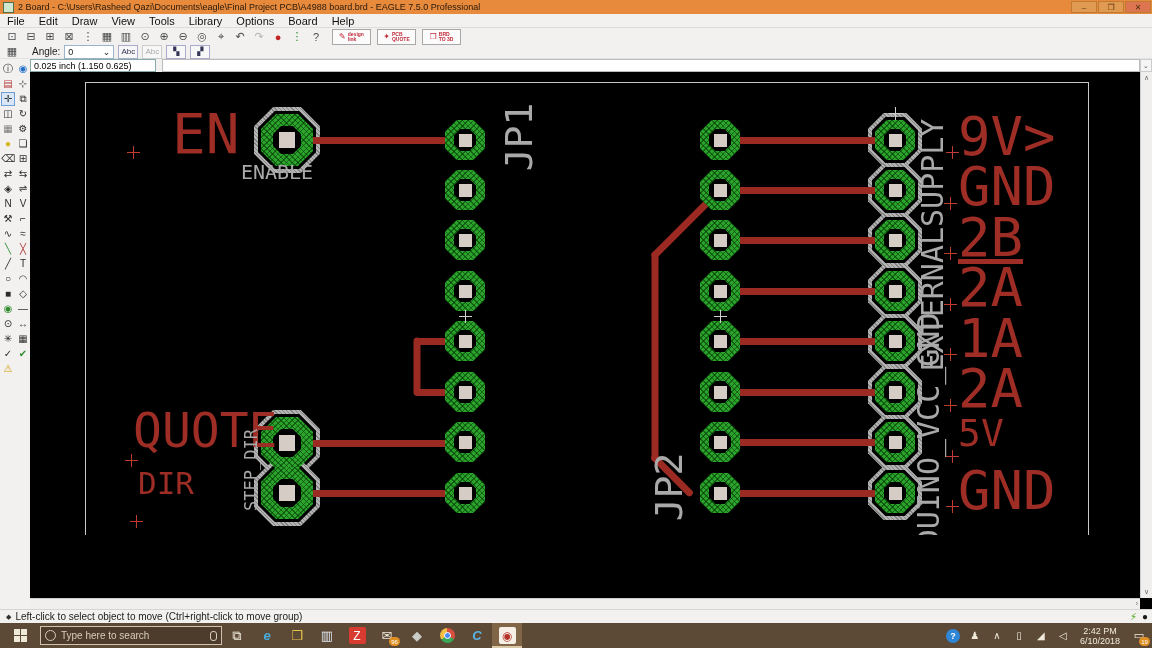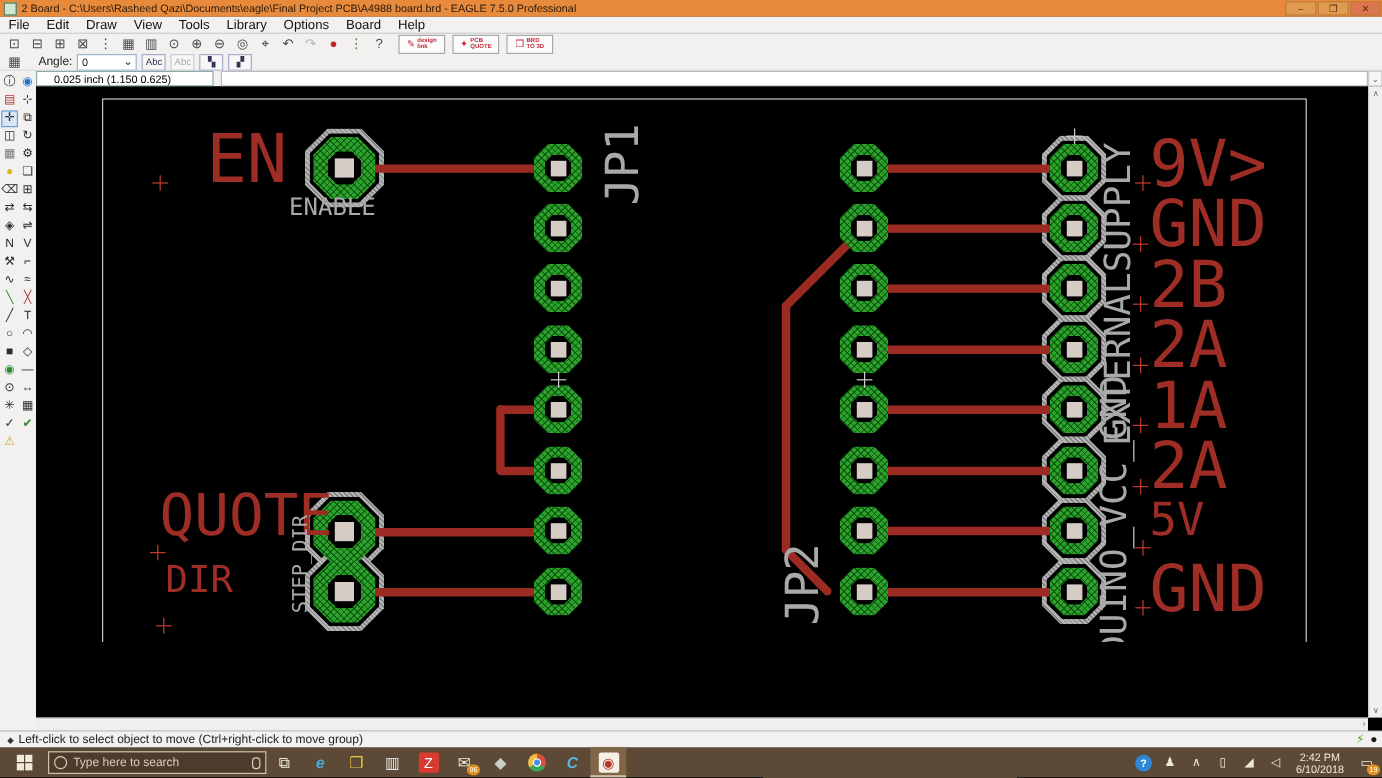--- a/index.html
+++ b/index.html
@@ -32,21 +32,21 @@
     display:flex;align-items:center;font-size:10px;color:#222;padding-left:3px;box-sizing:border-box;border-bottom:1px solid #e2e2e2;}
   #angle-label{margin:0 4px 0 10px;}
   #angle-select{width:42px;height:12px;background:#fff;border:1px solid #9bb4cc;display:flex;
     align-items:center;justify-content:space-between;padding:0 3px;font-size:9px;}
   .t2btn{min-width:18px;height:12px;border:1px solid #aac;background:#f7f7f7;margin-left:4px;
     display:flex;align-items:center;justify-content:center;font-size:8px;color:#335;}
   .t2btn.disabled{color:#aaa;border-color:#ccc;}
   
   #coordbar{position:absolute;left:30px;top:59px;width:1110px;height:13px;background:#f2f1f0;display:flex;}
   #coords{min-width:118px;height:11px;background:#fff;border:1px solid #8aa;font-size:9px;
-    padding:0 14px;display:flex;align-items:center;white-space:nowrap;}
+    padding:0 3px;display:flex;align-items:center;white-space:nowrap;}
   #cmdline{flex:1;height:11px;background:#fff;border:1px solid #bbb;margin-left:6px;font-size:9px;
     font-family:inherit;padding:0 2px;}
   #combo-arrow{position:absolute;left:1140px;top:59px;width:12px;height:13px;background:#f5f5f5;
     border:1px solid #ccc;box-sizing:border-box;font-size:7px;color:#555;display:flex;align-items:center;justify-content:center;}
   
   #palette{position:absolute;left:0;top:59px;width:30px;height:550px;background:#f2f1f0;
     display:grid;grid-template-columns:14px 14px;grid-auto-rows:14px;gap:1px;padding:3px 0 0 1px;box-sizing:border-box;}
   .pico{display:flex;align-items:center;justify-content:center;font-size:10px;line-height:1;}
   .pico.sel{border:1px solid #6f9fd8;background:#d8e6f5;box-sizing:border-box;}
   
@@ -360,21 +360,21 @@
       <div class="oct ringblack" style="left: 243px; top: 357px; width: 28px; height: 28px;"></div>
       <div class="hole" style="left: 249px; top: 363px; width: 16px; height: 16px;"></div>
       <div class="oct padgreen" style="left: 231px; top: 395px; width: 52px; height: 52px;"></div>
       <div class="oct ringblack" style="left: 243px; top: 407px; width: 28px; height: 28px;"></div>
       <div class="hole" style="left: 249px; top: 413px; width: 16px; height: 16px;"></div>
       <div class="netlab" style="left: 142px; top: 34px; font-size: 56px; color: rgb(158, 45, 38);">EN</div>
       <div class="netlab" style="left: 103px; top: 334px; font-size: 48px; color: rgb(158, 45, 38);">QUOTE</div>
       <div class="netlab" style="left: 108px; top: 396px; font-size: 31px; color: rgb(158, 45, 38);">DIR</div>
       <div class="netlab" style="left: 928px; top: 38px; font-size: 54px; color: rgb(158, 45, 38);">9V&gt;</div>
       <div class="netlab" style="left: 928px; top: 88px; font-size: 54px; color: rgb(158, 45, 38);">GND</div>
-      <div class="netlab" style="left: 928px; top: 139px; font-size: 54px; color: rgb(158, 45, 38);">2B</div>
+      <div class="netlab" style="left: 928px; top: 139px; font-size: 54px; color: rgb(158, 45, 38); text-decoration: underline;">2B</div>
       <div class="netlab" style="left: 928px; top: 189px; font-size: 54px; color: rgb(158, 45, 38);">2A</div>
       <div class="netlab" style="left: 928px; top: 240px; font-size: 54px; color: rgb(158, 45, 38);">1A</div>
       <div class="netlab" style="left: 928px; top: 290px; font-size: 54px; color: rgb(158, 45, 38);">2A</div>
       <div class="netlab" style="left: 928px; top: 342px; font-size: 38px; color: rgb(158, 45, 38);">5V</div>
       <div class="netlab" style="left: 928px; top: 392px; font-size: 54px; color: rgb(158, 45, 38);">GND</div>
       <div class="silk" style="left: 247px; top: 100px; font-size: 20px; color: rgb(169, 169, 169); transform: translate(-50%, -50%) rotate(0deg);">ENABLE</div>
       <div class="silk" style="left: 221px; top: 398px; font-size: 17px; color: rgb(169, 169, 169); transform: translate(-50%, -50%) rotate(-90deg);">STEP_DIR</div>
       <div class="silk" style="left: 489px; top: 65px; font-size: 38px; color: rgb(169, 169, 169); transform: translate(-50%, -50%) rotate(-90deg);">JP1</div>
       <div class="silk" style="left: 639px; top: 415px; font-size: 38px; color: rgb(169, 169, 169); transform: translate(-50%, -50%) rotate(-90deg);">JP2</div>
       <div class="silk" style="left: 903px; top: 173px; font-size: 30px; color: rgb(169, 169, 169); transform: translate(-50%, -50%) rotate(-90deg);">EXTERNALSUPPLY</div>

